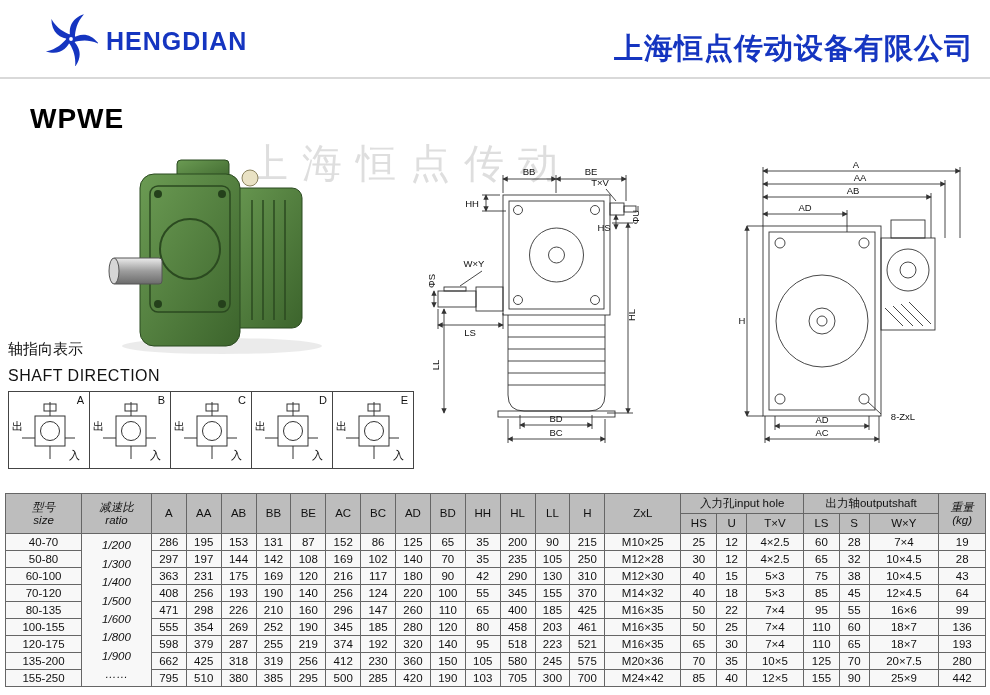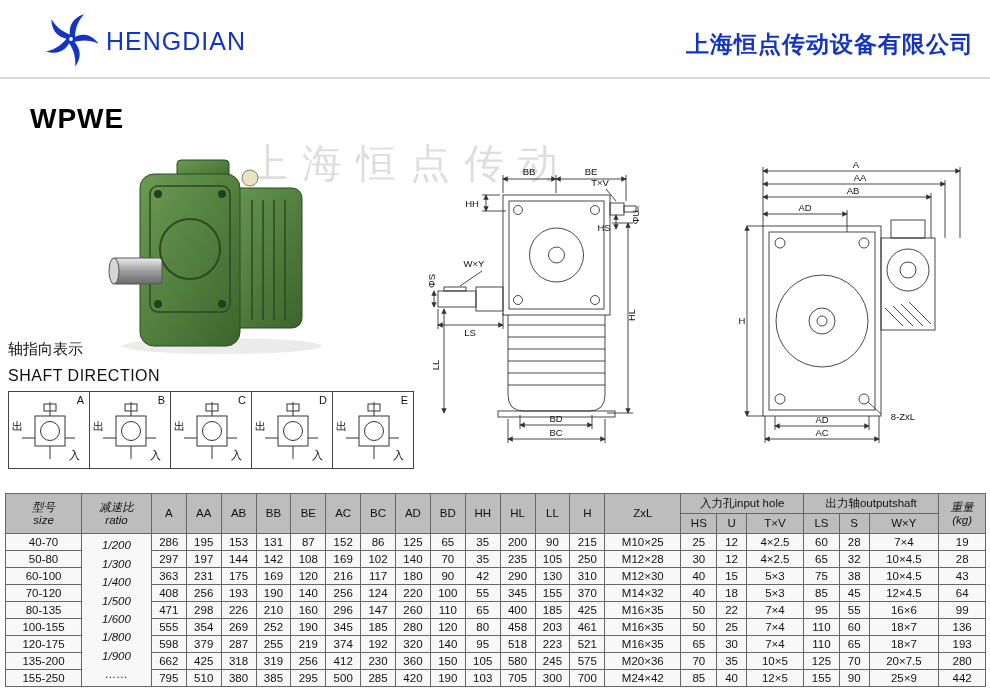--- a/index.html
+++ b/index.html
@@ -2,22 +2,22 @@
 <html><head>
 <meta charset="utf-8">
 <style>
   *{box-sizing:border-box;margin:0;padding:0;}
   html,body{background:#fff;}
   body{font-family:"Liberation Sans","DejaVu Sans",sans-serif;color:#111;}
   .page{position:relative;width:990px;height:695px;background:#fff;overflow:hidden;}
 
   
   .logo{position:absolute;left:44px;top:12px;width:54px;height:54px;}
-  .brand-name{position:absolute;left:106px;top:27px;font-size:25px;font-weight:normal;color:#1535c0;letter-spacing:1px;}
-  .company{position:absolute;right:16px;top:29px;font-size:23px;font-weight:bold;color:#1535c0;font-family:"Liberation Serif","DejaVu Serif",serif;letter-spacing:1px;}
+  .brand-name{position:absolute;left:106px;top:27px;font-size:25px;font-weight:bold;color:#1535c0;letter-spacing:1px;}
+  .company{position:absolute;right:16px;top:29px;font-size:29px;font-weight:bold;color:#1535c0;font-family:"Liberation Serif","DejaVu Serif",serif;letter-spacing:1px;}
   .rule{position:absolute;left:0;top:77px;width:990px;height:2px;background:#d9d9d9;}
 
   .model{position:absolute;left:8px;top:103px;font-size:28px;font-weight:bold;letter-spacing:1px;color:#000;margin-left:22px;}
   .watermark{position:absolute;left:248px;top:122px;font-size:40px;color:#c9c9c9;opacity:.6;letter-spacing:14px;white-space:nowrap;pointer-events:none;margin-top:14px;}
 
   .abs{position:absolute;}
   .line-draw{overflow:visible;}
   .line-draw text{font-size:9.5px;fill:#111;}
 
   

